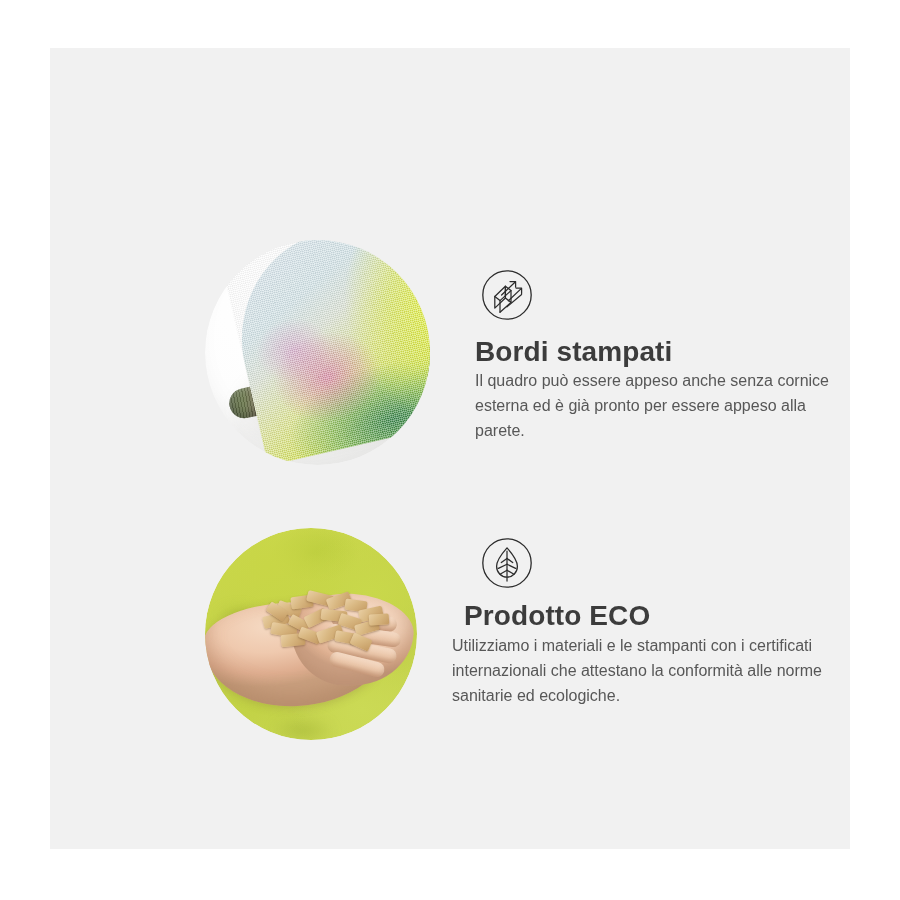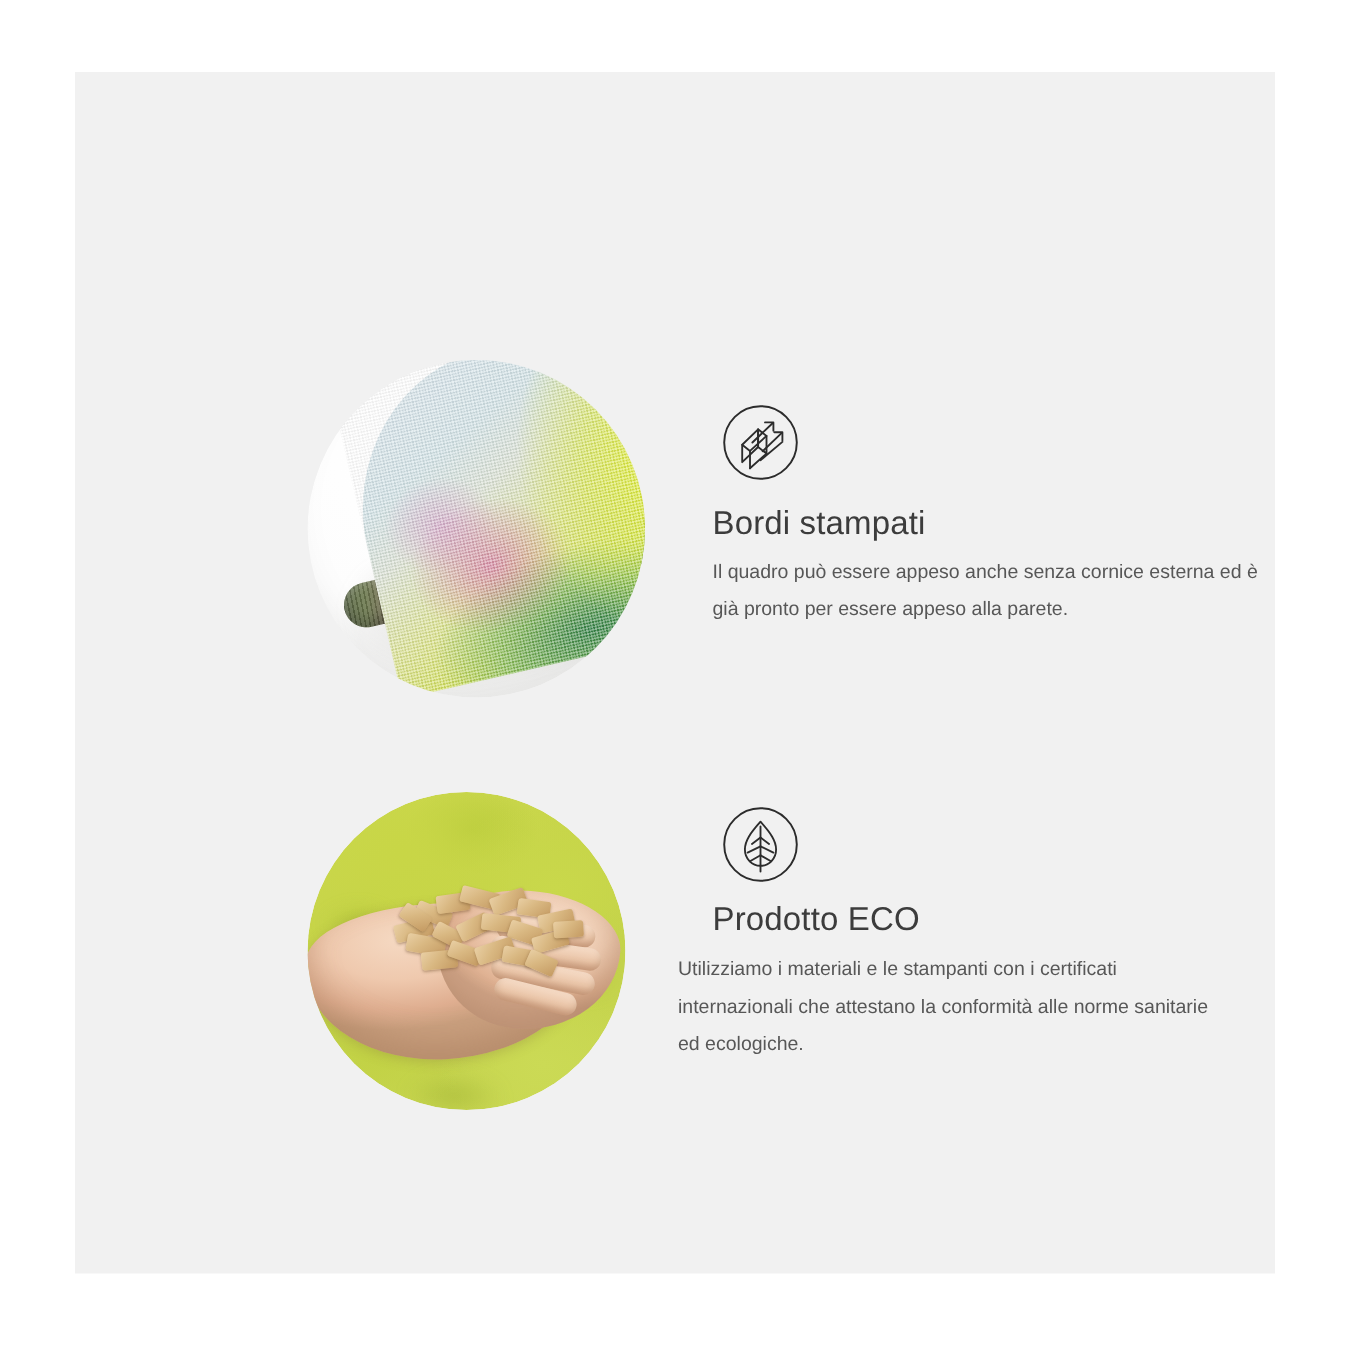--- a/index.html
+++ b/index.html
@@ -244,43 +244,43 @@
     position: absolute;
     width: 52px;
     height: 52px;
   }
   .feature-icon svg { display: block; width: 52px; height: 52px; }
 
   
   .feature-title {
     position: absolute;
     margin: 0;
-    font-size: 22px;
-    font-weight: 400;
+    font-size: 28px;
+    font-weight: 700;
     color: #3c3c3c;
     letter-spacing: 0.1px;
     white-space: nowrap;
   }
   .feature-desc {
     position: absolute;
     margin: 0;
     width: 370px;
-    font-size: 13px;
+    font-size: 16px;
     line-height: 25px;
     color: #575757;
     font-weight: 400;
   }
 
   
   #icon-edges  { left: 431px; top: 221px; }
   #title-edges { left: 425px; top: 288px; }
   #desc-edges  { left: 425px; top: 320px; }
 
   #icon-eco    { left: 431px; top: 489px; }
-  #title-eco   { left: 425px; top: 552px; }
+  #title-eco   { left: 414px; top: 552px; }
   #desc-eco    { left: 402px; top: 585px; }
 </style>
 </head>
 <body>
 
 <div id="page">
 
   <div id="panel">
 
     <div class="feature-block">

